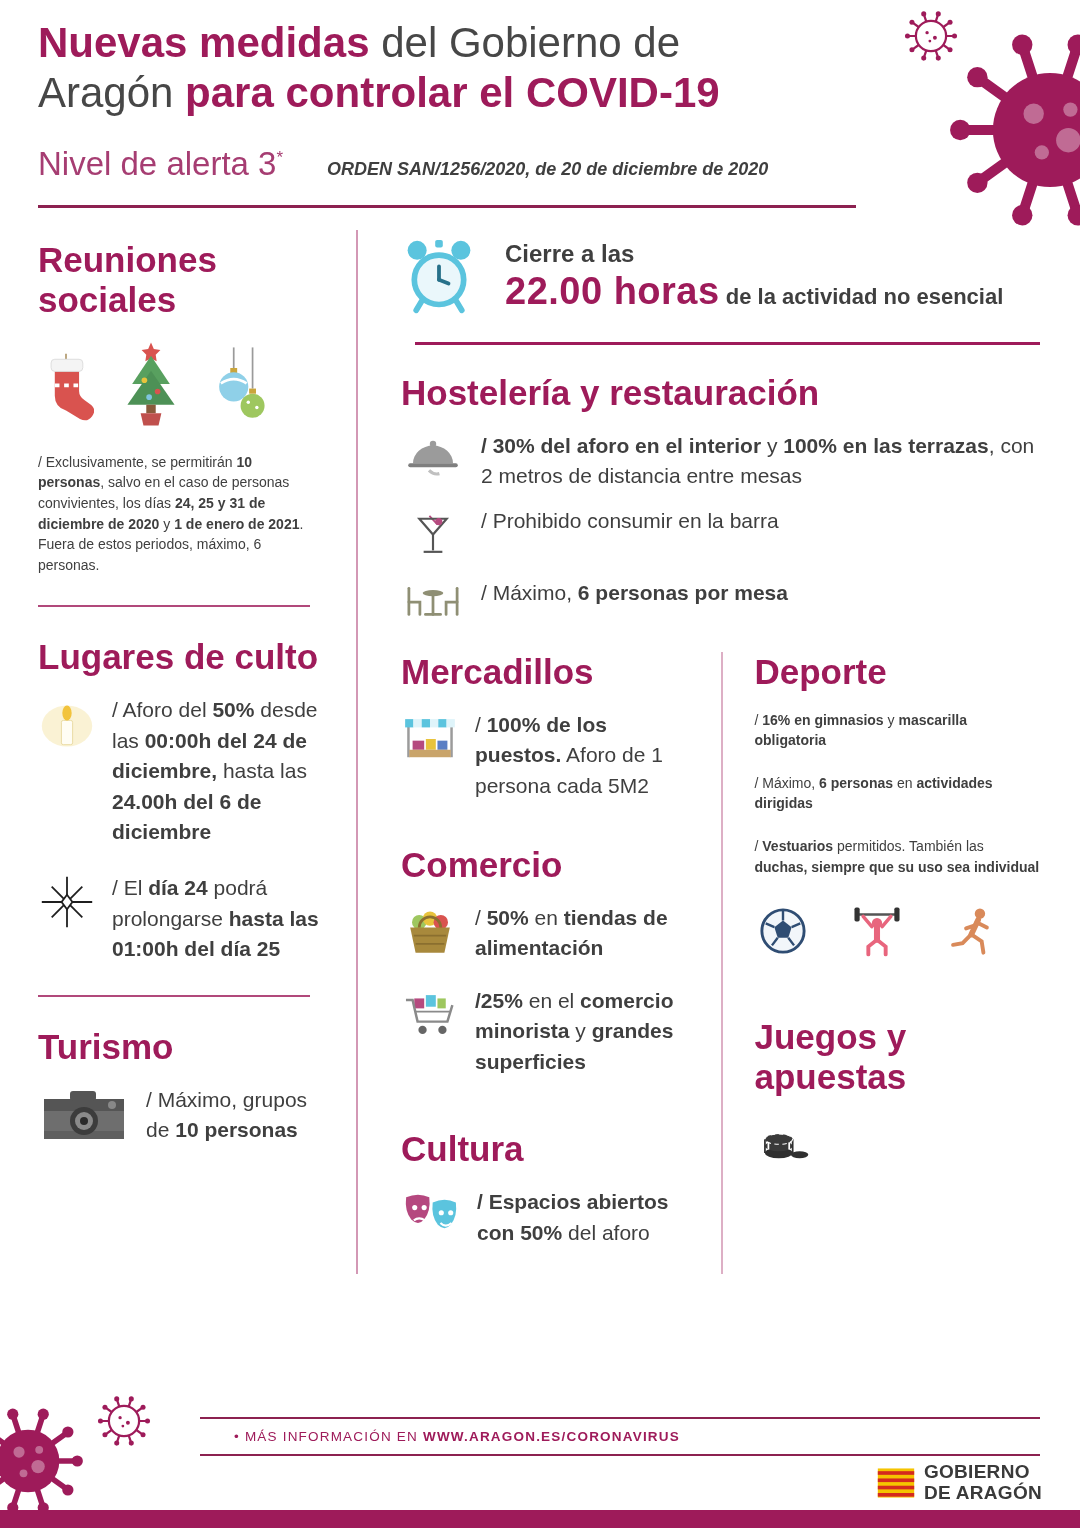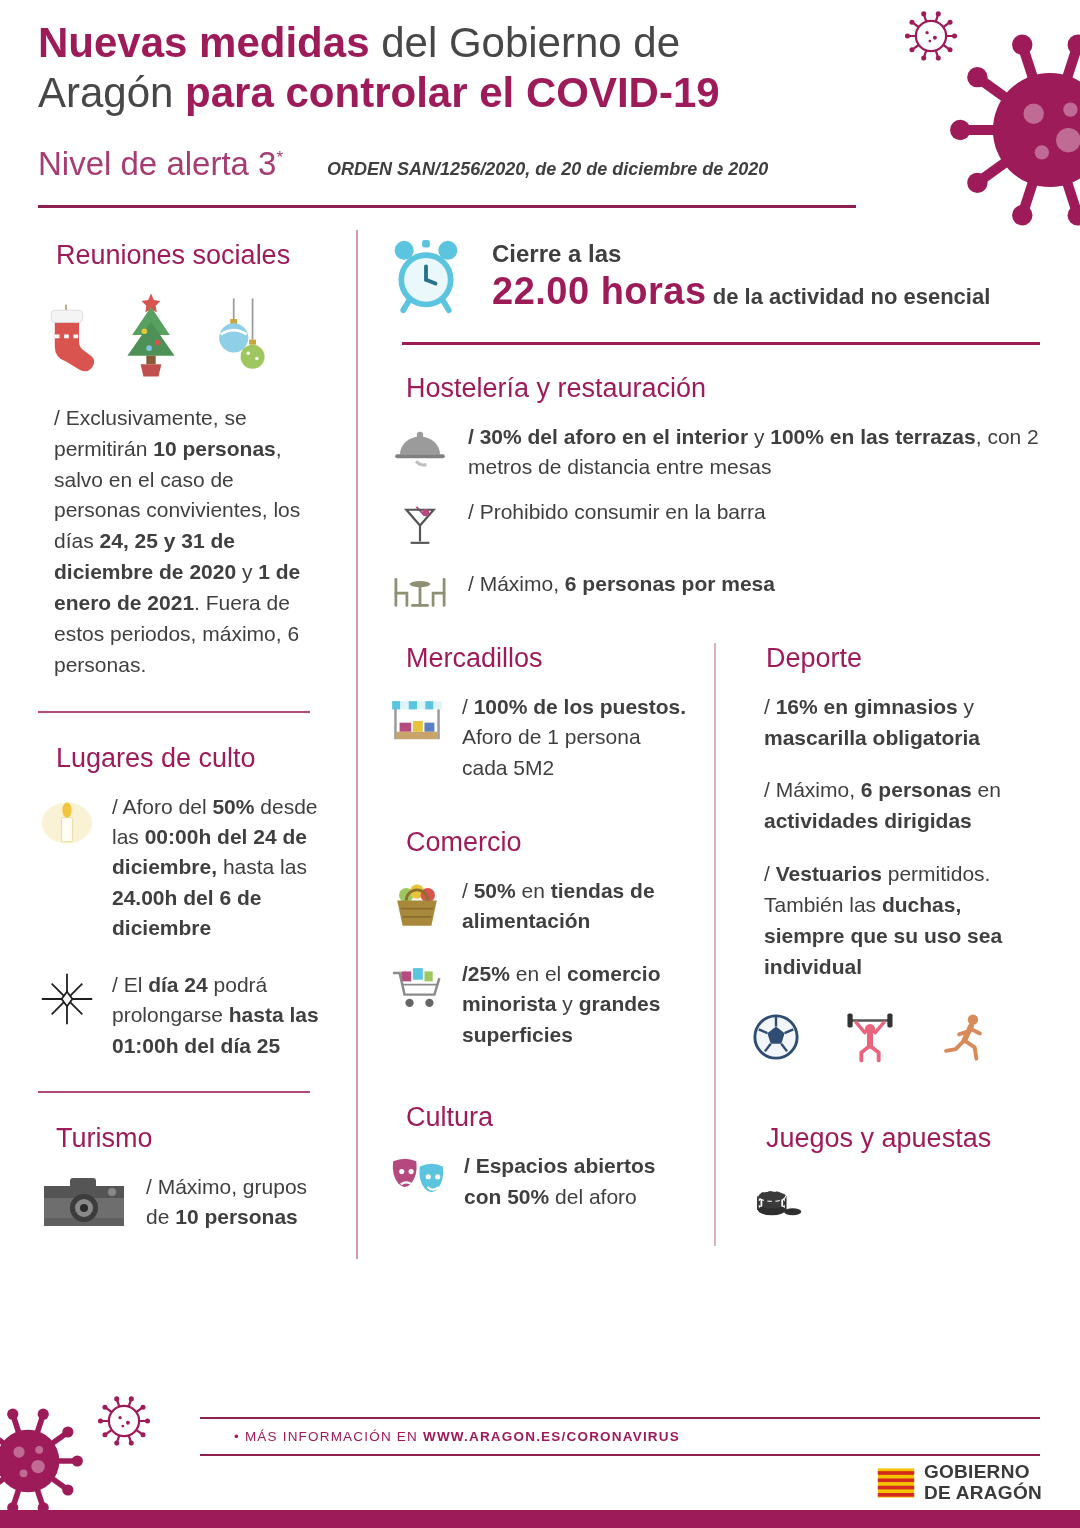--- a/index.html
+++ b/index.html
@@ -23,25 +23,25 @@
   .title{font-size:42px;line-height:1.2;font-weight:400;color:#474747;margin:0;max-width:850px}
   .title .acc{font-weight:700}
   .alert-row{display:flex;align-items:baseline;gap:44px;margin-top:26px}
   .alert-level{font-size:33px;color:#a63d72;font-weight:400}
   .alert-level sup{font-size:17px}
   .order-ref{font-size:18px;font-style:italic;font-weight:700;color:#3f3f3f}
   .header-rule{width:818px;border:none;border-top:3px solid var(--maroon);margin:22px 0 0 0}
 
   .main{display:flex;margin-top:22px}
   .col-left{flex:0 0 358px;padding:10px 36px 0 38px;border-right:2px solid rgba(158,27,90,.45)}
-  .col-right{flex:1;padding:4px 40px 0 30px}
-
-  .section-title{font-size:27px;font-weight:400;color:var(--accent);margin:0 18px 18px}
+  .col-right{flex:1;padding:4px 40px 0 43px}
+
+  .section-title{font-size:35px;font-weight:700;color:var(--accent);margin:0 0 18px}
   .xmas-row{display:flex;align-items:flex-end;gap:24px;margin:8px 0 22px}
-  .para{font-size:21px;line-height:1.47;margin:16px}
+  .para{font-size:14px;line-height:1.47;margin:0}
   .l-divider{border:none;border-top:2px solid rgba(158,27,90,.8);width:272px;margin:30px 0}
 
   .icon-item{display:flex;gap:16px;margin-bottom:26px}
   .icon-cell{flex:0 0 58px;display:flex;justify-content:center;align-items:flex-start;padding-top:2px}
   .item-text{font-size:21px;line-height:1.45;margin:0}
 
   .closing-row{display:flex;gap:28px;align-items:flex-start;margin-top:2px}
   .closing-text .line1{font-size:24px;font-weight:700;margin:4px 0 2px}
   .closing-line2{font-size:22px;font-weight:700;margin:0}
   .accent-rule{border:none;border-top:3px solid var(--accent);margin:26px 0 28px 14px}

